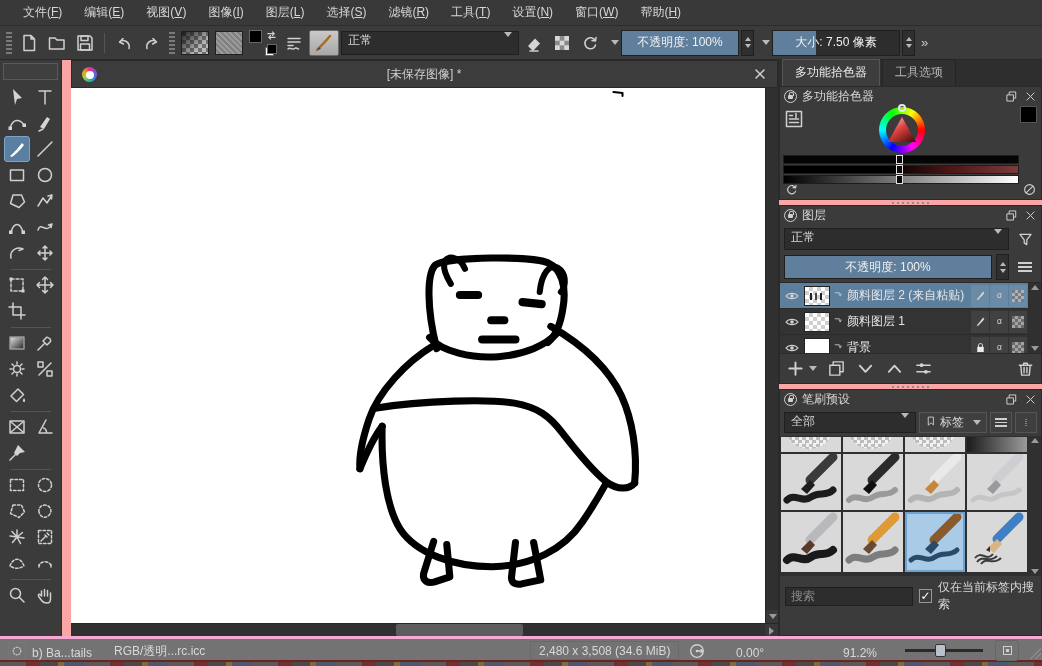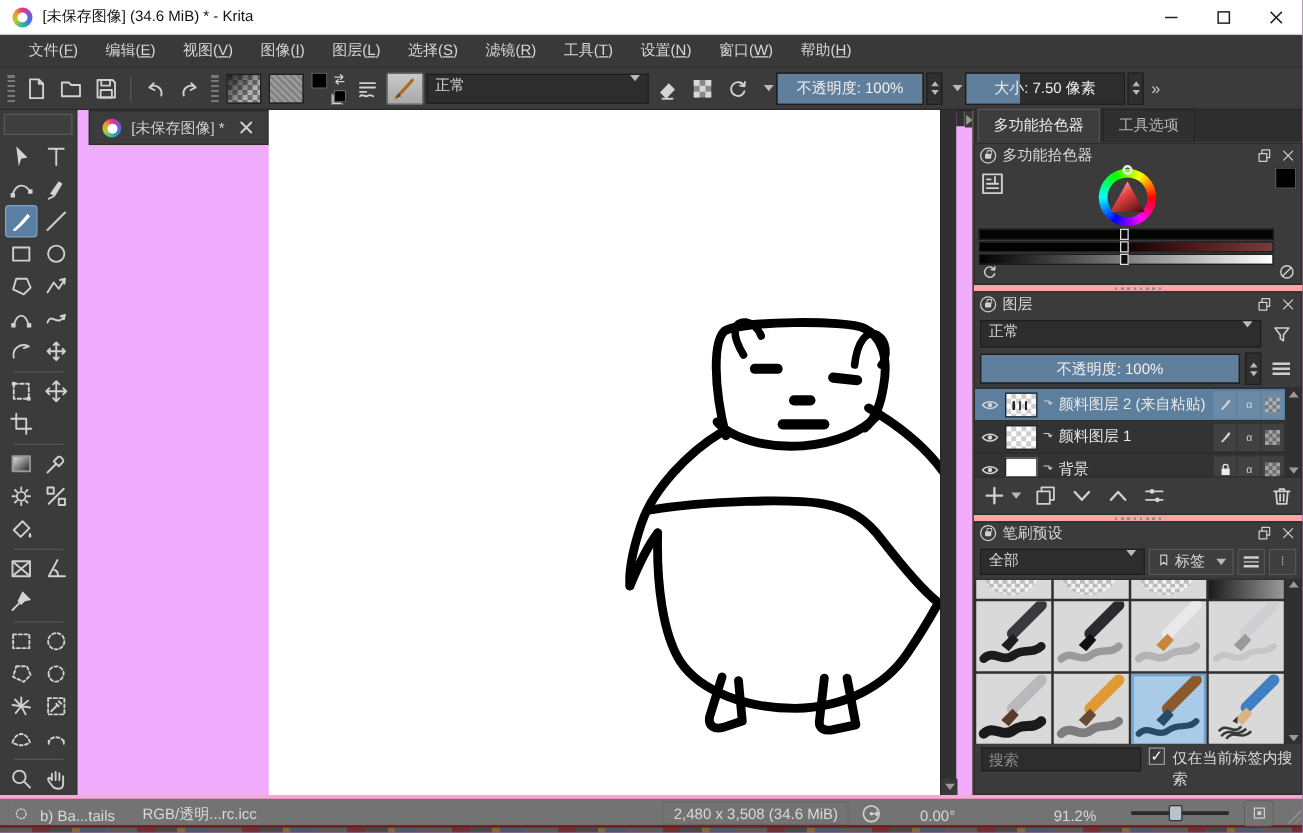--- a/index.html
+++ b/index.html
@@ -62,21 +62,21 @@
   .toolbox { width:62px; background:#3b3b3b; border-right:1px solid #2e2e2e; padding-top:2px; }
   .tb-top { height:17px; margin:1px 3px 4px 3px; background:#3f3f3f; border:1px solid #5a5a5a; }
   .tb-row { display:flex; justify-content:center; gap:2px; height:26px; }
   .tool { width:26px; height:26px; display:flex; align-items:center; justify-content:center; border-radius:3px; }
   .tool.sel { background:#5a7fa3; border:1px solid #7fa3c4; }
   .tool svg { width:20px; height:20px; }
   .tsep { height:6px; display:flex; align-items:center; justify-content:center; }
   .tsep::after { content:""; width:40px; height:1px; background:#545454; }
 
   
-  .canvas-col { flex:1; display:flex; flex-direction:row; background:#f0abfc; padding-left:9px; min-width:0;justify-content:flex-end; }
+  .canvas-col { flex:1; display:flex; flex-direction:column; background:#fca5a5; padding-left:9px; min-width:0;justify-content:flex-end; }
   .doc-titlebar { height:28px; background:#3c3c3c; border:1px solid #2a2a2a; display:flex; align-items:center; }
   .doc-titlebar .app-icon { width:15px; height:15px; margin-left:10px; }
   .doc-title { flex:1; text-align:center; color:#cfcfcf; }
   .doc-close { width:34px; display:flex; justify-content:center; }
   .doc-close svg { width:12px; height:12px; }
   .canvas-row { flex:1; display:flex; min-height:0; }
   .canvas { flex:1; background:#ffffff; position:relative; overflow:hidden; }
   .canvas svg { position:absolute; left:0; top:0; }
   .vscroll { width:13px; background:#303030; border-left:1px solid #262626; display:flex; flex-direction:column; }
   .vscroll .vtrack { flex:1; }
@@ -171,21 +171,21 @@
   .cell { background:#d9d9d9; overflow:hidden; position:relative; }
   .cell.r1 { height:15px; }
   .cell.r2 { height:56px; }
   .cell.r3 { height:60px; }
   .cell.sel { background:#a9cbe8; outline:2px solid #6fa3cf; outline-offset:-2px; }
   .cell svg { width:100%; height:100%; display:block; }
   .echeck { position:absolute; left:7px; top:-18px; width:42px; height:30px; border-radius:50%;
      background:repeating-conic-gradient(#bdbdbd 0 25%,#f2f2f2 0 50%); background-size:7px 7px; }
   .cell.dark { background:linear-gradient(90deg,#1b1b1b,#9a9a9a); }
   .pscroll { width:13px; background:#303030; display:flex; flex-direction:column; justify-content:space-between; align-items:center; padding:2px 0; }
-  .pr-search { display:flex; gap:6px; padding:3px 5px; }
+  .pr-search { display:flex; align-items:center; gap:6px; padding:3px 5px; }
   .search-input { width:128px; height:19px; background:#2d2d2d; border:1px solid #1f1f1f; color:#cfcfcf; padding:0 5px; font-family:inherit; font-size:12px; }
   .search-input::placeholder { color:#8a8a8a; }
   .chk { width:14px; height:14px; border:1px solid #999; background:#3b3b3b; display:flex; align-items:center; justify-content:center; color:#fff; font-size:12px; line-height:1; }
 
   
   .statusbar { position:relative; height:24px; background:#737373; border-top:3px solid #f9a8d4; display:flex; align-items:flex-end; }
   .sb-icon { width:18px; height:18px; border:1px solid #777; margin:0 6px 0 8px; display:flex; align-items:center; justify-content:center; }
   .sb-icon svg { width:14px; height:14px; }
   .sb-text { margin-right:22px; color:#d8d8d8; }
   .mem-box { position:absolute; left:530px; top:2px; height:19px; border:1px solid #6a6a6a; padding:0 8px; display:flex; align-items:center; }
@@ -206,39 +206,20 @@
   .bottom-strip { height:6px; border-top:2px solid #6e2222;
      background:repeating-linear-gradient(90deg,#5a5a5a 0 26px,#733030 26px 40px,#4a4a4a 40px 58px,#806a3a 58px 64px,#4a5a6a 64px 84px); }
 
   svg.ic { stroke:#d0d0d0; fill:none; stroke-width:1.5; stroke-linecap:round; stroke-linejoin:round; }
 </style>
 </head>
 <body>
 
 <div id="app">
 
-  <header class="titlebar">
-    <span class="app-icon"></span>
-    <span class="title">[未保存图像]  (34.6 MiB)  * - Krita</span>
-    <span class="wbtn">
-        <svg viewBox="0 0 12 12">
-          <path d="M1 6 H11"></path>
-        </svg>
-      </span>
-    <span class="wbtn">
-        <svg viewBox="0 0 12 12">
-          <rect x="1.5" y="1.5" width="9" height="9"></rect>
-        </svg>
-      </span>
-    <span class="wbtn">
-        <svg viewBox="0 0 12 12">
-          <path d="M1.5 1.5 L10.5 10.5 M10.5 1.5 L1.5 10.5"></path>
-        </svg>
-      </span>
-  </header>
 
   <nav class="menubar" id="menubar">
       <span class="menu-item">文件(<u>F</u>)</span>
       <span class="menu-item">编辑(<u>E</u>)</span>
       <span class="menu-item">视图(<u>V</u>)</span>
       <span class="menu-item">图像(<u>I</u>)</span>
       <span class="menu-item">图层(<u>L</u>)</span>
       <span class="menu-item">选择(<u>S</u>)</span>
       <span class="menu-item">滤镜(<u>R</u>)</span>
       <span class="menu-item">工具(<u>T</u>)</span>

